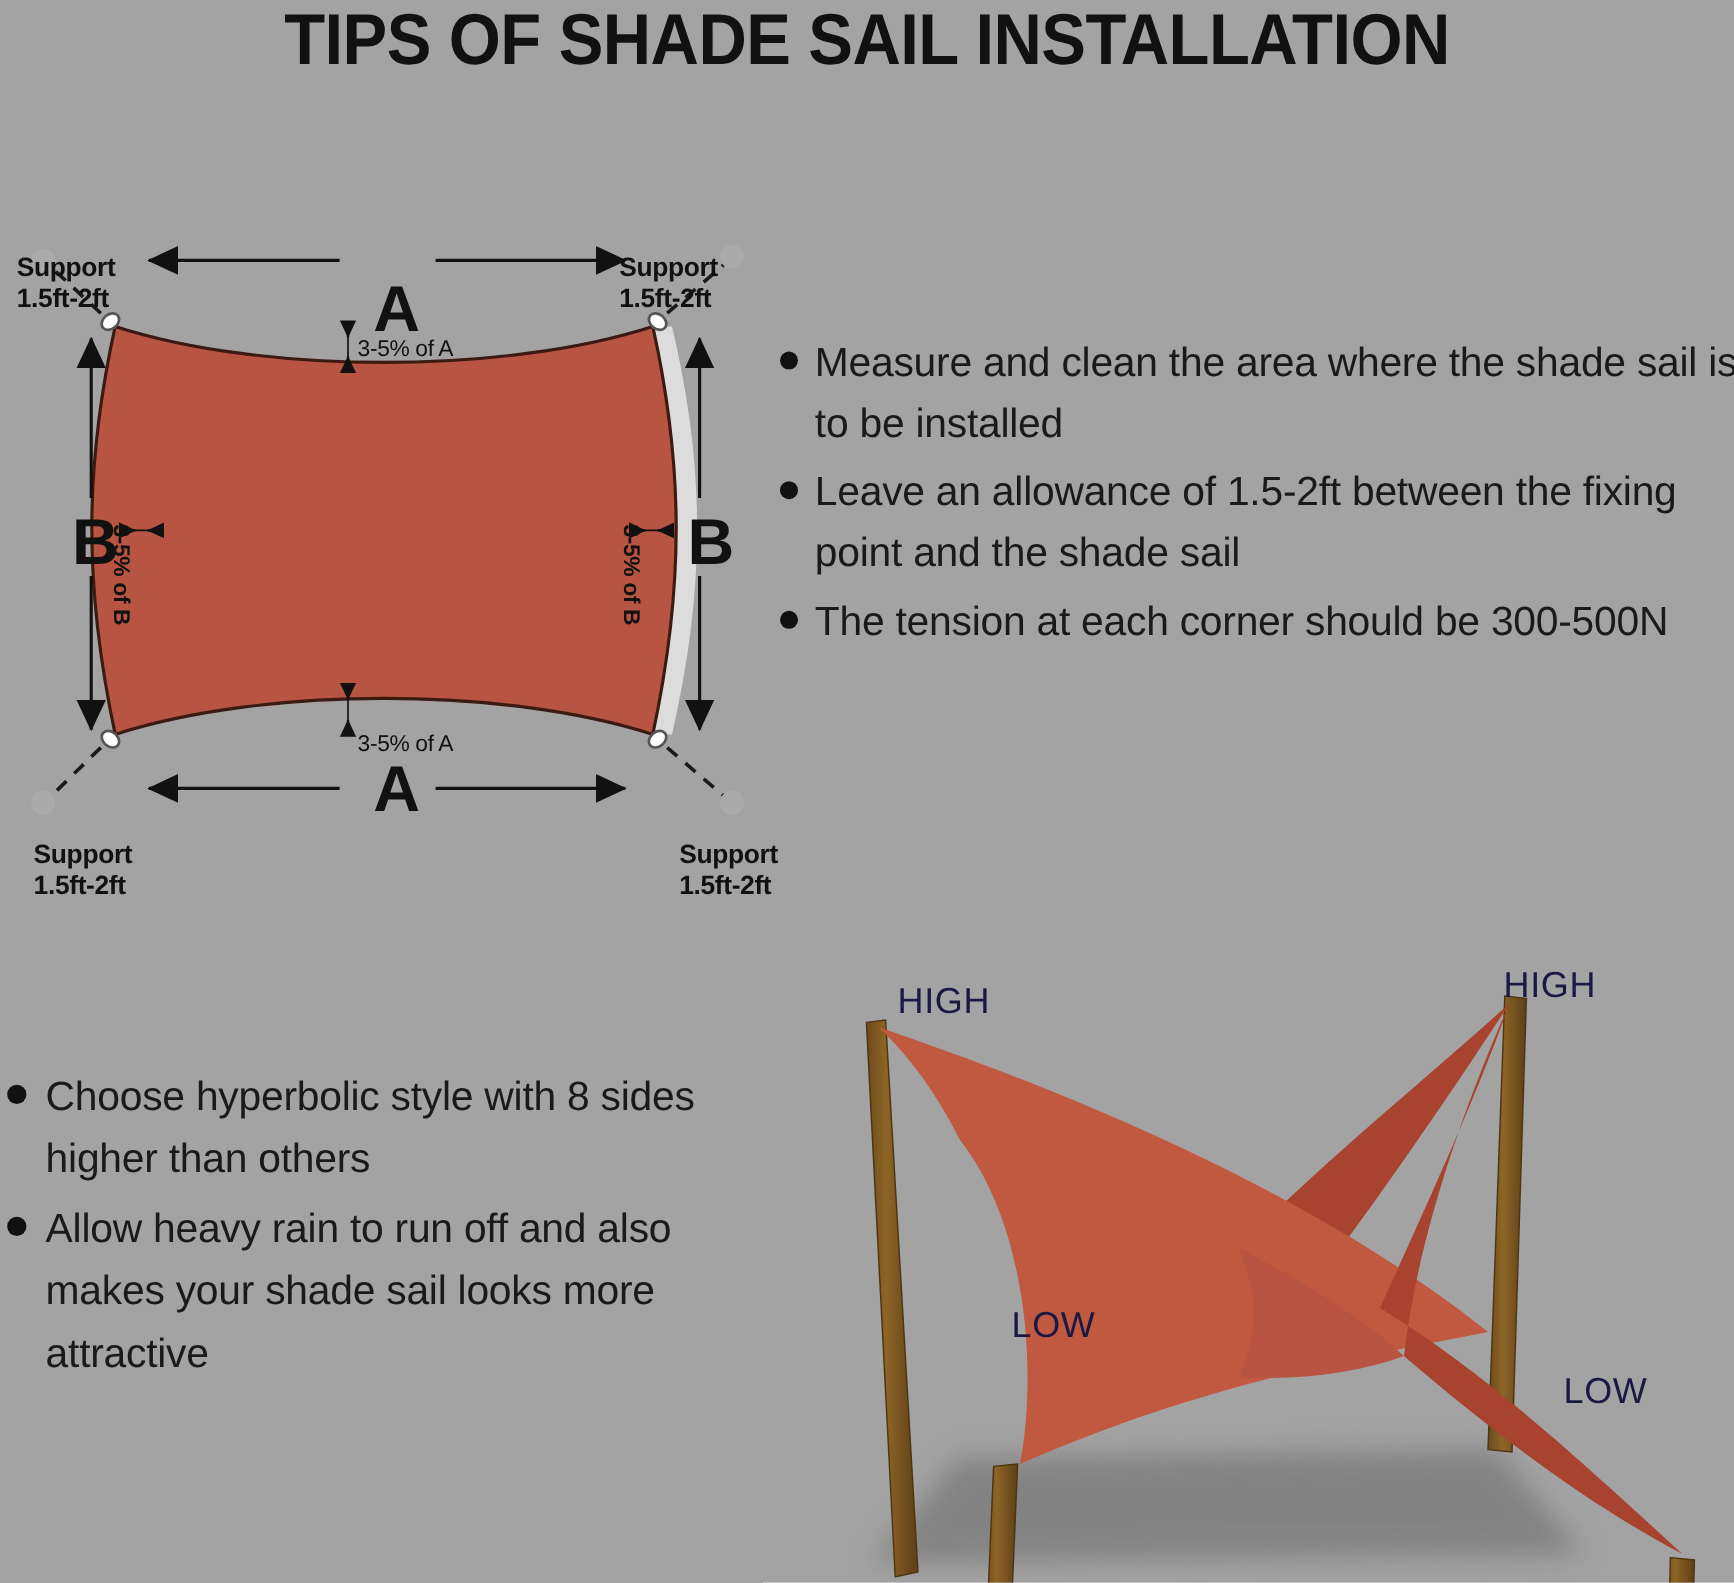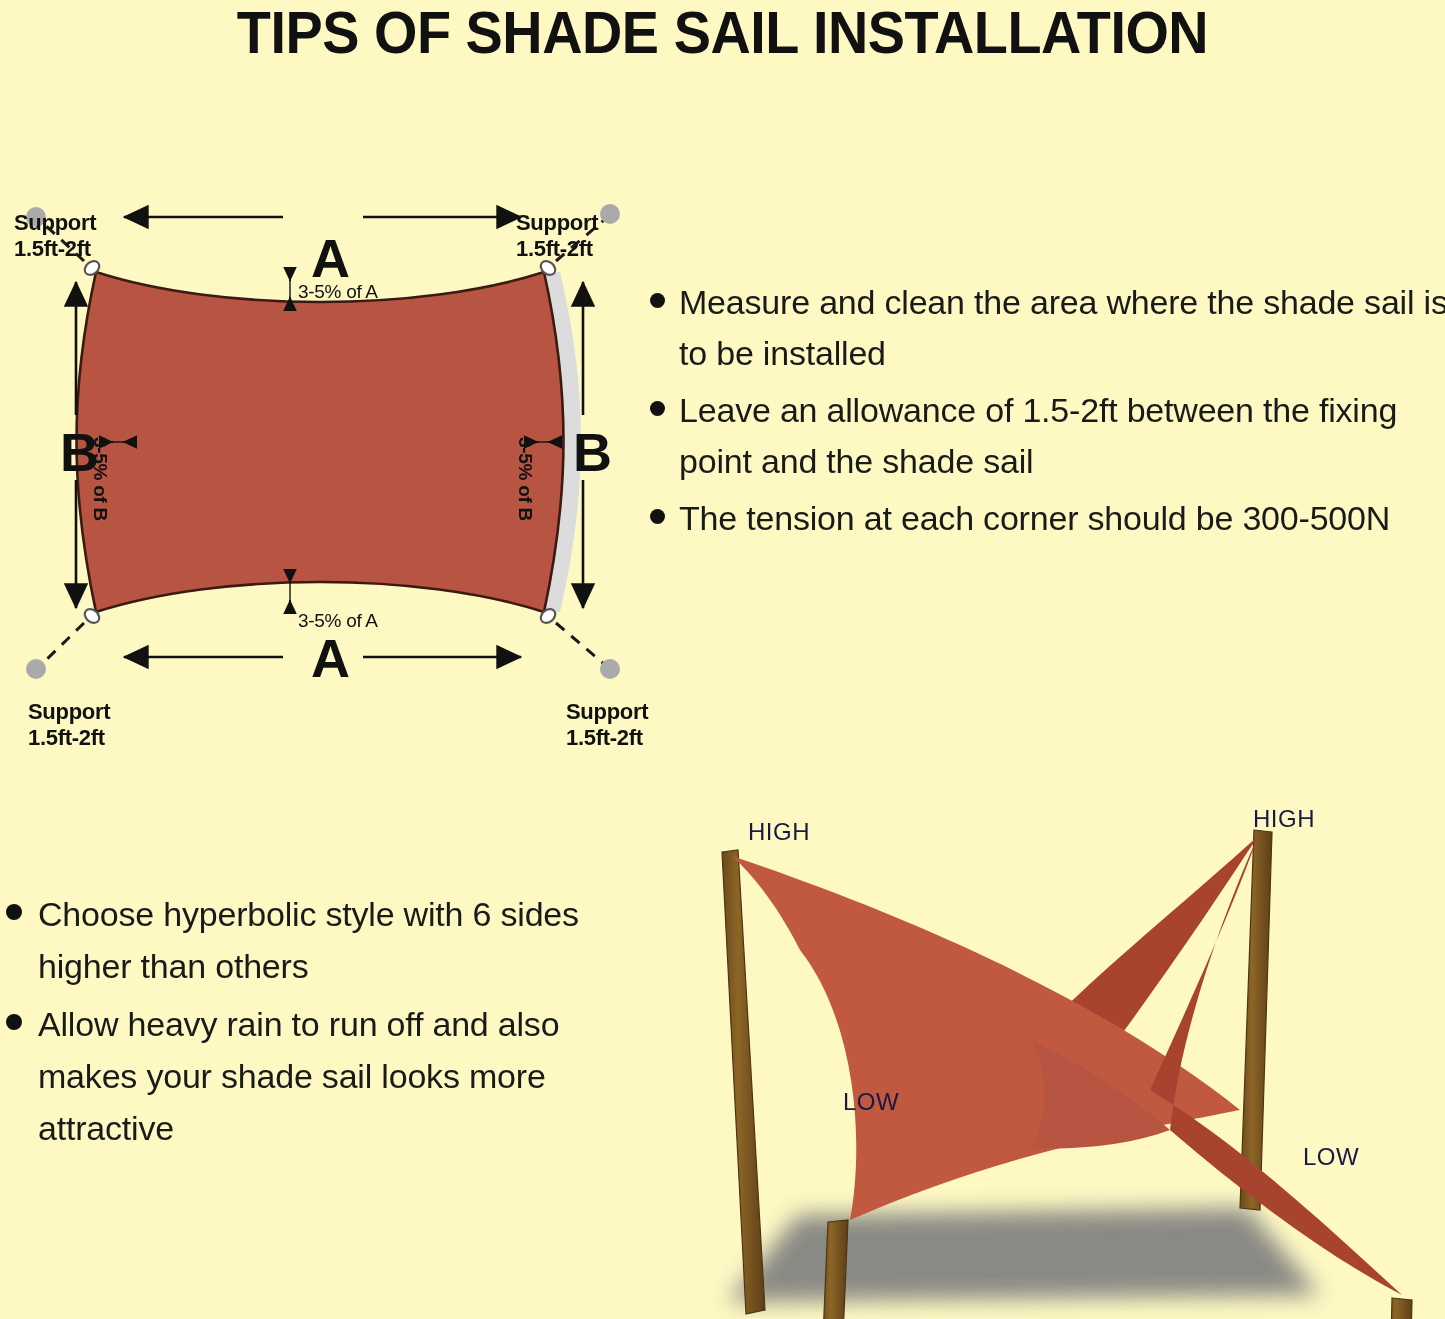--- a/index.html
+++ b/index.html
@@ -4,21 +4,21 @@
 <style>
   html, body {
     margin: 0;
     padding: 0;
     background: #ffffff;
   }
   #page {
     position: relative;
     width: 1445px;
     height: 1319px;
-    background: #fef9c3;
+    background: #a3a3a3;
     overflow: hidden;
     font-family: "Liberation Sans", sans-serif;
   }
 
   
   #title {
     position: absolute;
     left: 0;
     top: 2px;
     width: 1445px;
@@ -105,21 +105,21 @@
     font-weight: bold;
     letter-spacing: -0.3px;
     transform: rotate(90deg);
     transform-origin: left top;
   }
 
   
   .hl-lbl {
     position: absolute;
     font-family: "Liberation Sans", sans-serif;
-    font-size: 24px;
+    font-size: 30px;
     color: #191944;
     letter-spacing: 0.5px;
     white-space: nowrap;
   }
 </style>
 </head>
 <body>
 
 <div id="page">
 
@@ -251,21 +251,21 @@
     </div>
     <div class="tip-row">
       <div class="tip-bullet"></div>
       <div class="tip-text">The tension at each corner should be 300-500N</div>
     </div>
   </div>
 
   <div id="tips-bottom">
     <div class="tip-row">
       <div class="tip-bullet"></div>
-      <div class="tip-text">Choose hyperbolic style with 6 sides higher than others</div>
+      <div class="tip-text">Choose hyperbolic style with 8 sides higher than others</div>
     </div>
     <div class="tip-row">
       <div class="tip-bullet"></div>
       <div class="tip-text">Allow heavy rain to run off and also makes your shade sail looks more attractive</div>
     </div>
   </div>
 
   <svg class="svg-layer" style="left:680px; top:790px;" width="765" height="530" viewBox="0 0 765 530">
 
     <defs>

